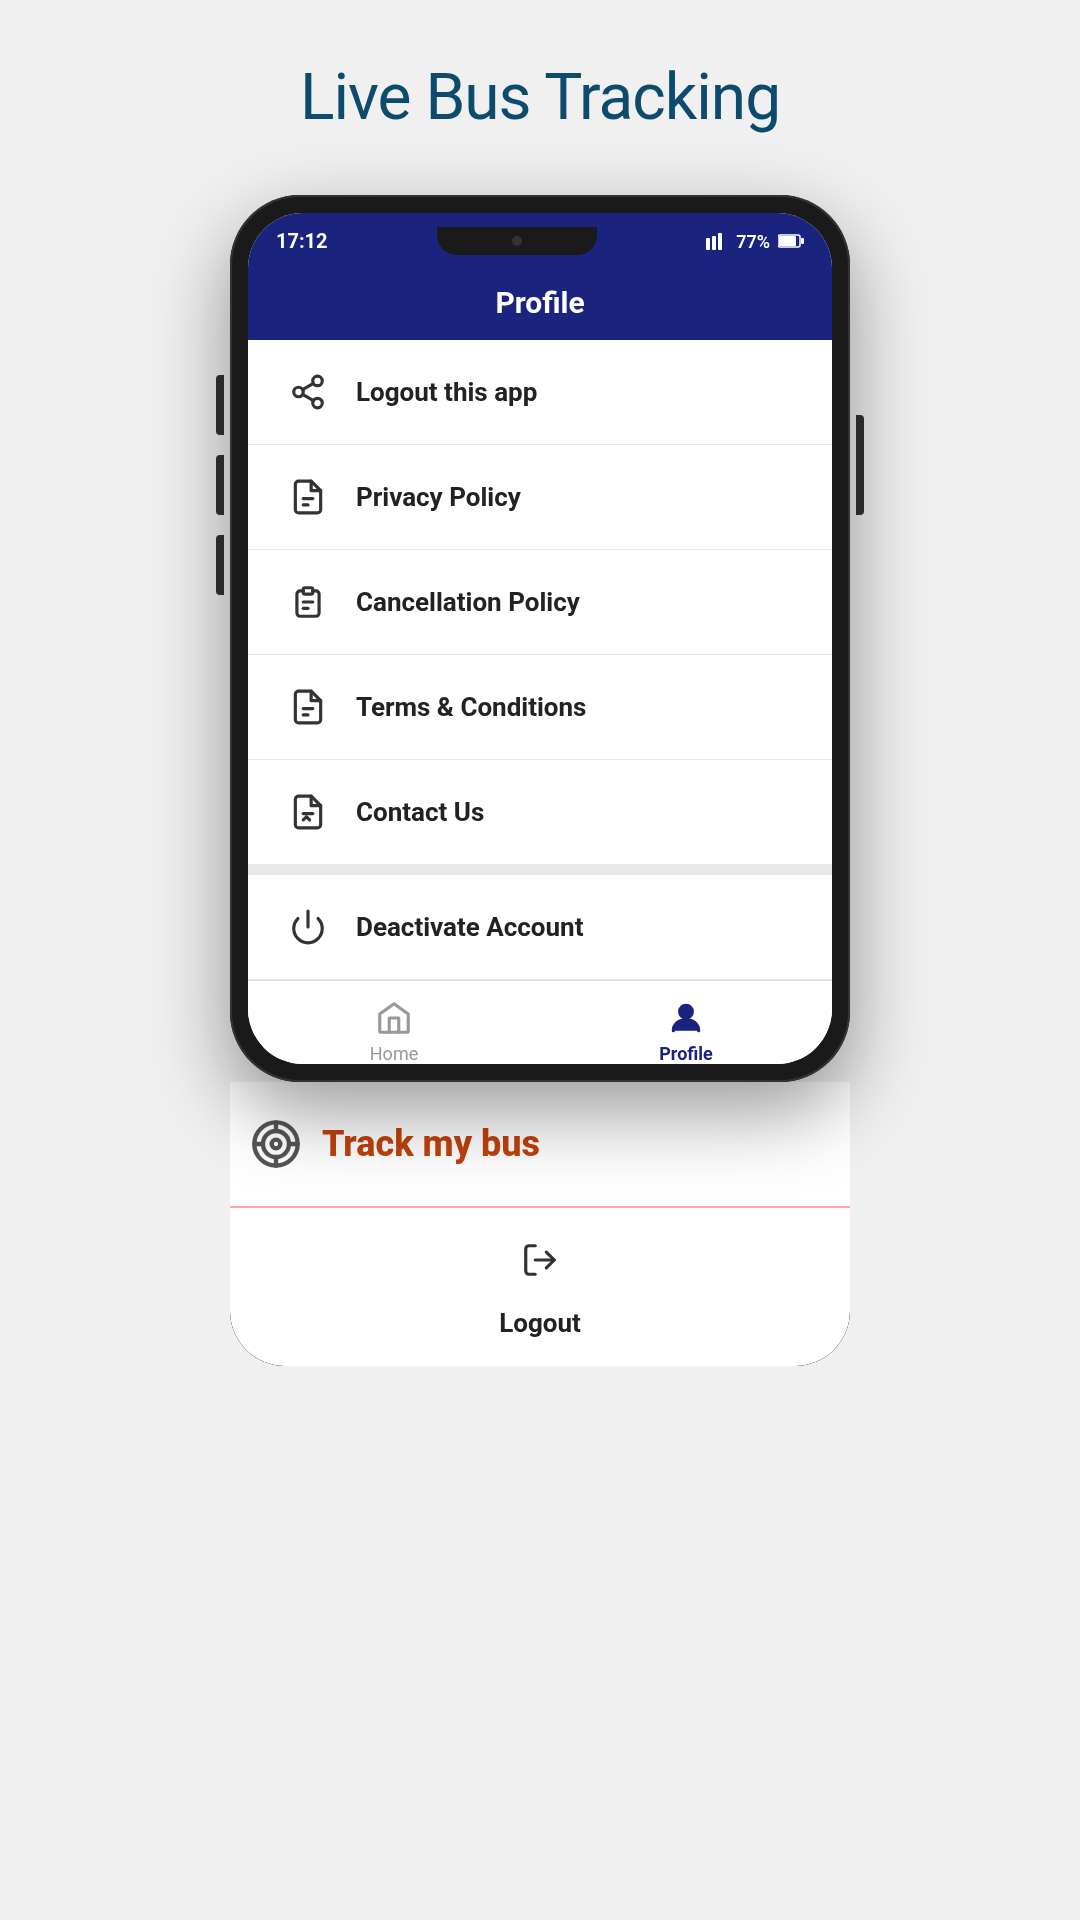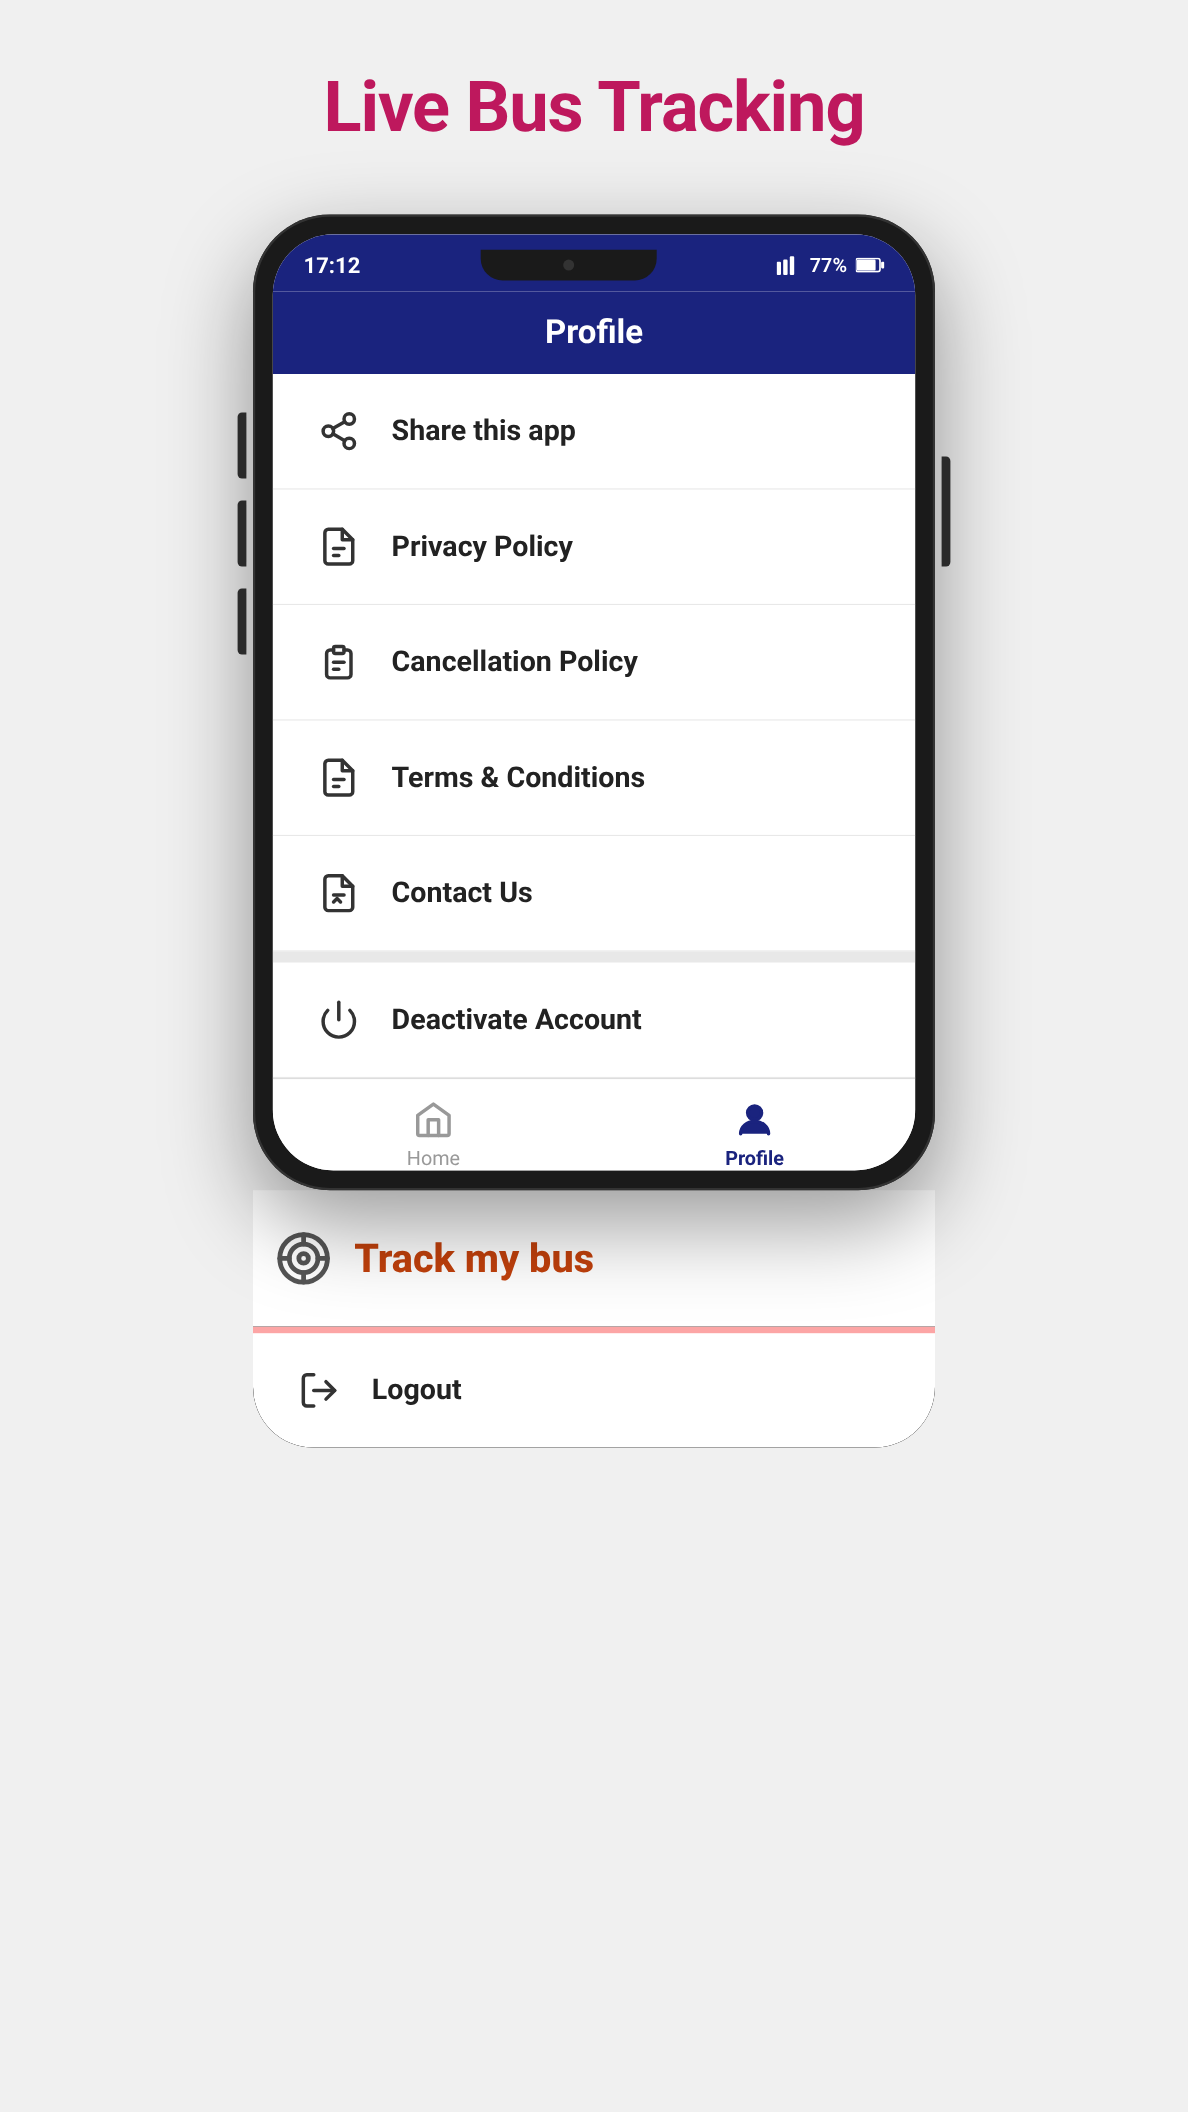--- a/index.html
+++ b/index.html
@@ -12,22 +12,22 @@
       align-items: center;
       justify-content: flex-start;
       min-height: 1920px;
       width: 1080px;
       font-family: -apple-system, BlinkMacSystemFont, 'Segoe UI', Roboto, sans-serif;
       padding-top: 60px;
     }
 
     .page-title {
       font-size: 64px;
-      font-weight: 700;
-      color: #be185d;
+      font-weight: 400;
+      color: #0c4a6e;
       text-align: left;
       margin-bottom: 60px;
       letter-spacing: -1px;
     }
 
     .phone-wrapper {
       position: relative;
       width: 620px;
       background: #1a1a1a;
       border-radius: 70px;
@@ -239,22 +239,23 @@
     .logout-inner {
       background: white;
       border-radius: 0 0 55px 55px;
     }
 
     .logout-item {
       display: flex;
       align-items: center;
       padding: 28px 36px;
       gap: 24px;
-      border-top: 6px solid #fca5a5;
+      border-top: 2px solid #fca5a5;
       cursor: pointer;
+      flex-direction: column;
     }
   </style>
 </head>
 <body>
 
 <h1 class="page-title">Live Bus Tracking</h1>
 
 <div class="phone-wrapper">
   <div class="phone-screen">
 
@@ -287,21 +288,21 @@
       <div class="menu-item">
         <div class="menu-icon">
           <svg viewBox="0 0 24 24">
               <circle cx="18" cy="5" r="3"></circle>
               <circle cx="6" cy="12" r="3"></circle>
               <circle cx="18" cy="19" r="3"></circle>
               <line x1="8.59" y1="13.51" x2="15.42" y2="17.49"></line>
               <line x1="15.41" y1="6.51" x2="8.59" y2="10.49"></line>
             </svg>
         </div>
-        <span class="menu-label">Share this app</span>
+        <span class="menu-label">Logout this app</span>
       </div>
 
 
       <div class="menu-item">
         <div class="menu-icon">
           <svg viewBox="0 0 24 24">
               <path d="M14 2H6a2 2 0 0 0-2 2v16a2 2 0 0 0 2 2h12a2 2 0 0 0 2-2V8z"></path>
               <polyline points="14,2 14,8 20,8"></polyline>
               <line x1="9" y1="13" x2="15" y2="13"></line>
               <line x1="9" y1="17" x2="12" y2="17"></line>

